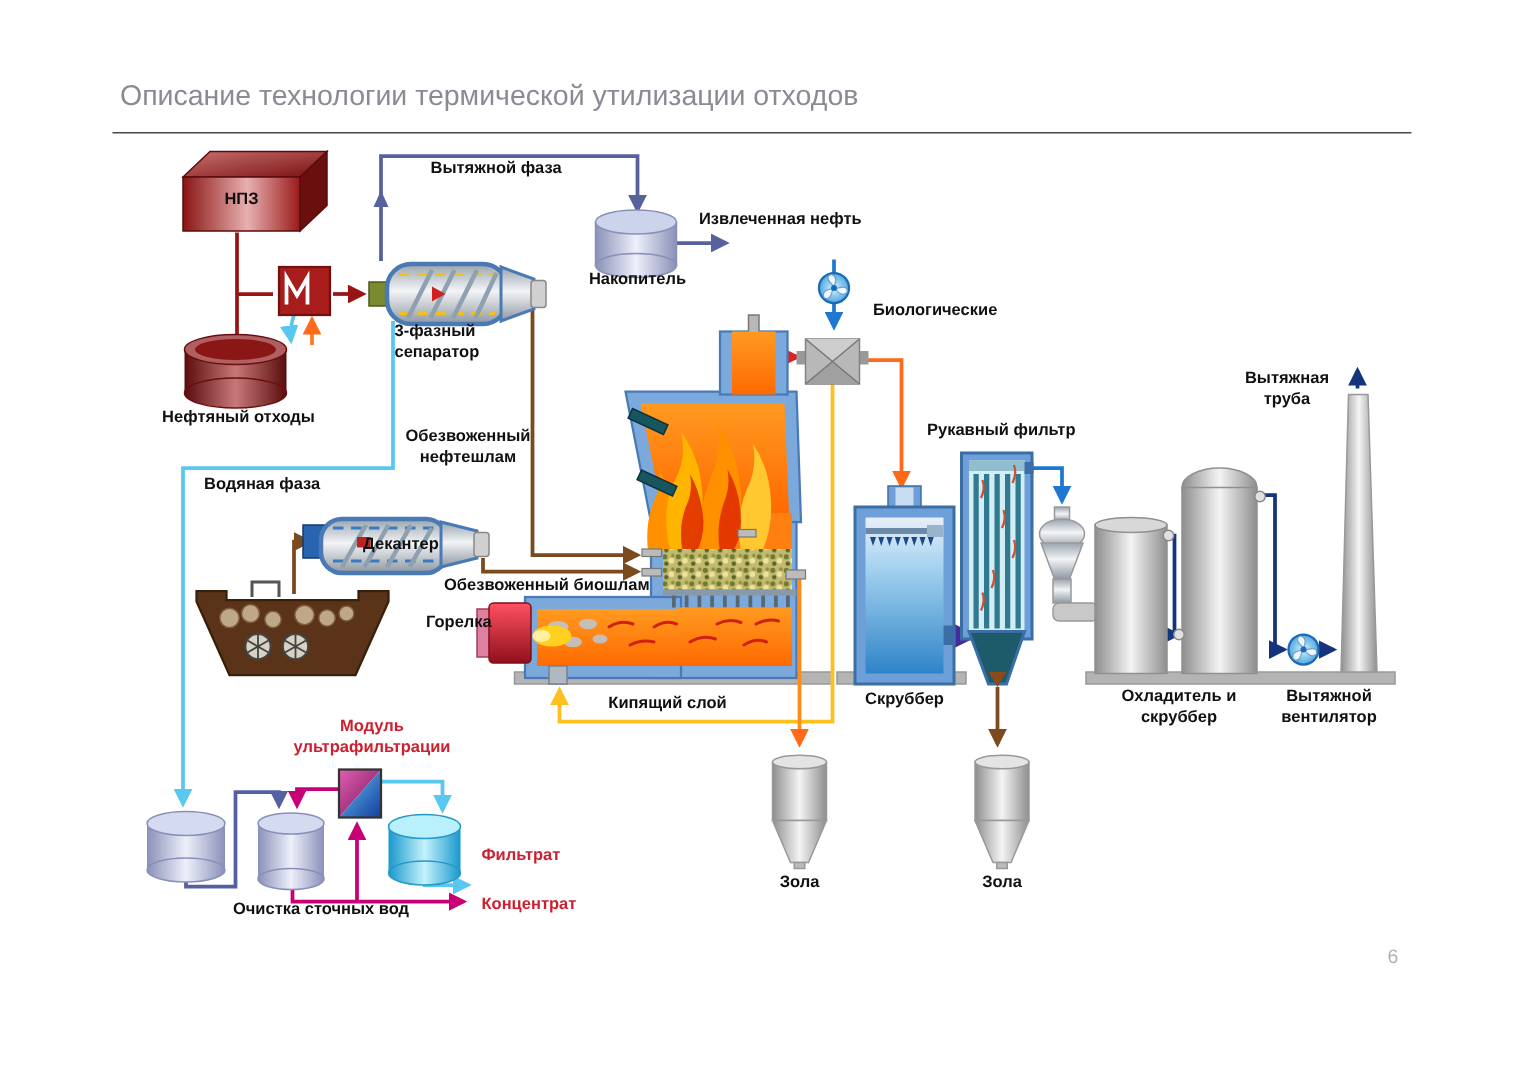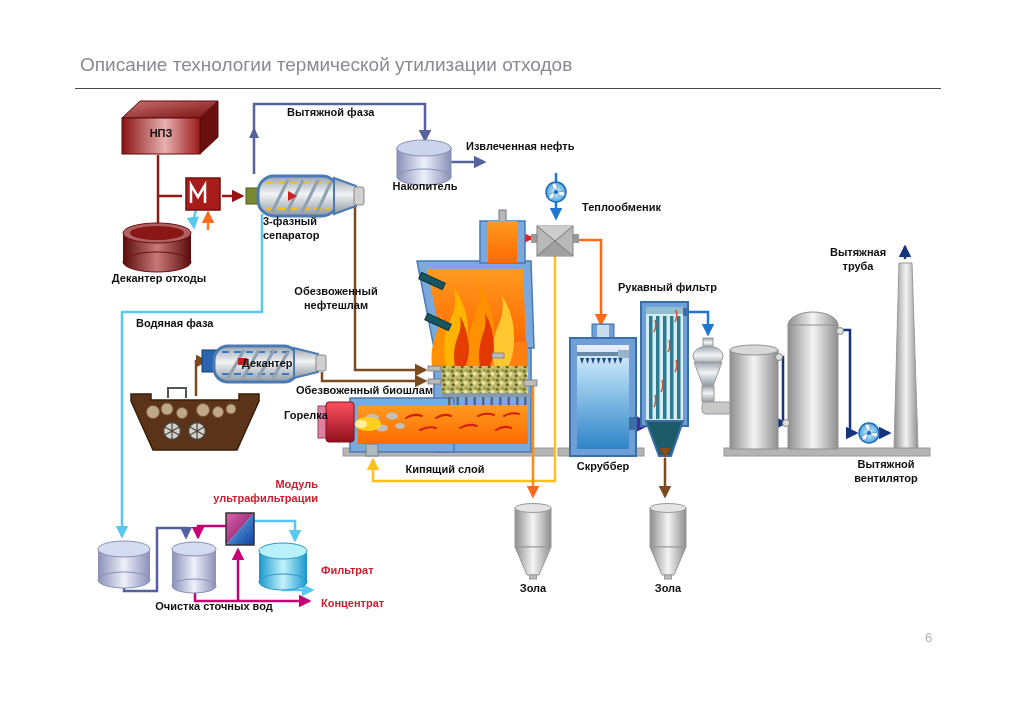--- a/index.html
+++ b/index.html
@@ -4,21 +4,21 @@
 <style>
   html,body{margin:0;padding:0;background:#ffffff;}
   #slide{position:relative;width:1012px;height:716px;background:#fff;overflow:hidden;
          font-family:"Liberation Sans",sans-serif;padding-left:43px;}
   .title{position:absolute;left:80px;top:54px;font-size:19px;color:#8a8a94;
          font-family:"Liberation Sans",sans-serif;}
   .rule{position:absolute;left:75px;top:88px;width:866px;border-top:1.5px solid #4a4a4a;}
   .lbl{position:absolute;font-size:11px;font-weight:bold;color:#101010;line-height:1.25;
        white-space:pre-line;}
   .lbl.c{text-align:center;}
-  .lbl.red{color:#cc2030;text-align:right;}
+  .lbl.red{color:#cc2030;}
   .lbl.big{font-size:11px;}
   .pagenum{position:absolute;left:925px;top:630px;font-size:13px;color:#b0b0b5;font-weight:normal;}
   svg{position:absolute;left:0;top:0;}
 </style>
 </head>
 <body>
 
 <div id="slide">
 
   <div class="title">Описание технологии термической утилизации отходов</div>
@@ -442,38 +442,40 @@
       <rect x="259" y="551" width="48" height="31" fill="url(#cyanH)"></rect>
       <ellipse cx="283" cy="582" rx="24" ry="8" fill="url(#cyanH)" stroke="#2898c8"></ellipse>
       <ellipse cx="283" cy="551" rx="24" ry="8" fill="#b8f0fc" stroke="#2898c8"></ellipse>
     </g>
   </svg>
 
   <div class="lbl big c" style="left:122px;top:127px;width:78px;">НПЗ</div>
   <div class="lbl" style="left:287px;top:106px;">Вытяжной фаза</div>
   <div class="lbl c" style="left:386px;top:180px;width:78px;">Накопитель</div>
   <div class="lbl" style="left:466px;top:140px;">Извлеченная нефть</div>
-  <div class="lbl" style="left:582px;top:201px;">Теплообменик</div>
+  <div class="lbl" style="left:582px;top:201px;">Биологические</div>
   <div class="lbl" style="left:263px;top:215px;">3-фазный
 сепаратор</div>
-  <div class="lbl c" style="left:98px;top:272px;width:122px;">Декантер отходы</div>
-  <div class="lbl c" style="left:284px;top:285px;width:104px;">Обезвоженный
+  <div class="lbl c" style="left:98px;top:272px;width:122px;">Нефтяный отходы</div>
+  <div class="lbl c" style="left:260px;top:285px;width:104px;">Обезвоженный
 нефтешлам</div>
   <div class="lbl" style="left:136px;top:317px;">Водяная фаза</div>
   <div class="lbl" style="left:242px;top:323px;margin-top:34px;">Декантер</div>
   <div class="lbl" style="left:280px;top:384px;margin-left:16px;">Обезвоженный биошлам</div>
   <div class="lbl" style="left:284px;top:409px;text-align:center;">Горелка</div>
   <div class="lbl red c" style="left:178px;top:478px;width:140px;">Модуль
 ультрафильтрации</div>
   <div class="lbl c" style="left:140px;top:600px;width:148px;">Очистка сточных вод</div>
   <div class="lbl red" style="left:321px;top:564px;">Фильтрат</div>
   <div class="lbl red" style="left:321px;top:597px;">Концентрат</div>
   <div class="lbl c" style="left:385px;top:463px;width:120px;">Кипящий слой</div>
   <div class="lbl c" style="left:568px;top:460px;width:70px;">Скруббер</div>
   <div class="lbl c" style="left:508px;top:582px;width:50px;">Зола</div>
   <div class="lbl c" style="left:643px;top:582px;width:50px;">Зола</div>
   <div class="lbl" style="left:618px;top:281px;">Рукавный фильтр</div>
+  <div class="lbl c" style="left:730px;top:458px;width:112px;">Охладитель и
+скруббер</div>
   <div class="lbl c" style="left:838px;top:458px;width:96px;">Вытяжной
 вентилятор</div>
   <div class="lbl c" style="left:826px;top:246px;width:64px;">Вытяжная
 труба</div>
   <div class="pagenum">6</div>
 </div>
 
 </body></html>

